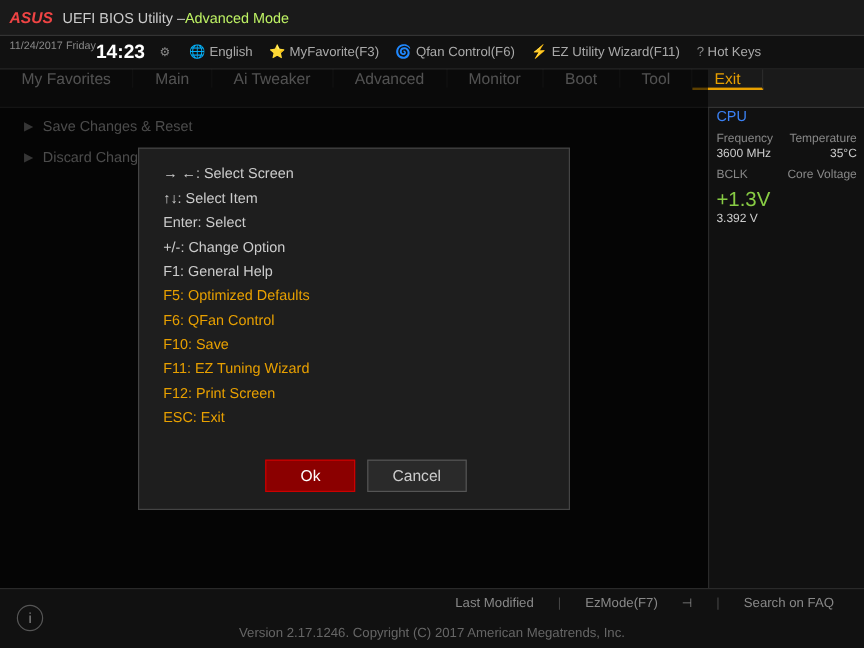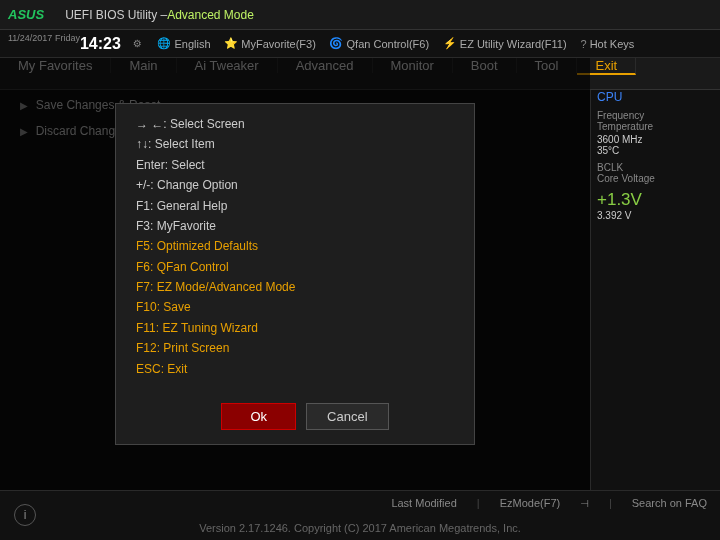--- a/index.html
+++ b/index.html
@@ -38,24 +38,24 @@
       display: flex;
       align-items: center;
       background: #1a1a1a;
       height: 30px;
       padding: 0 8px;
       border-bottom: 1px solid #333;
       position: relative;
       z-index: 10;
     }
     .asus-logo {
-      color: #22c55e;
+      color: #ef4444;
       font-weight: bold;
       font-size: 13px;
-      margin-right: 21px;
+      margin-right: 8px;
       font-style: italic;
     }
     .title-text {
       color: #ccc;
       font-size: 12px;
     }
     .title-mode {
       color: #bef264;
       font-size: 12px;
     }
@@ -158,21 +158,20 @@
       font-size: 12px;
       font-weight: normal;
       margin-bottom: 6px;
     }
     .hw-row {
       display: flex;
       justify-content: space-between;
       font-size: 10px;
       color: #888;
       margin-bottom: 2px;
-      flex-direction: column;
     }
     .hw-val {
       color: #ccc;
       font-size: 10px;
     }
     .hw-voltage {
       color: #88cc44;
       font-size: 17px;
       margin-top: 6px;
     }
@@ -274,21 +273,21 @@
       z-index: 10;
     }
     .footer-top {
       display: flex;
       align-items: center;
       gap: 20px;
       font-size: 11px;
       color: #888;
       width: 100%;
       justify-content: flex-end;
-      padding-right: 13px;
+      padding-right: 25px;
     }
     .footer-bottom {
       font-size: 11px;
       color: #666;
     }
     .footer-sep {
       color: #444;
     }
     .footer-link {
       color: #888;
@@ -403,24 +402,22 @@
   </div>
 
   <div class="dialog-overlay">
     <div class="dialog">
       <div class="dialog-body">
         <div>→ ←: Select Screen</div>
         <div>↑↓: Select Item</div>
         <div>Enter: Select</div>
         <div>+/-: Change Option</div>
         <div>F1: General Help</div>
-        <div>F3: MyFavorite</div>
         <div class="highlight">F5: Optimized Defaults</div>
         <div class="highlight">F6: QFan Control</div>
-        <div class="highlight">F7: EZ Mode/Advanced Mode</div>
         <div class="highlight">F10: Save</div>
         <div class="highlight">F11: EZ Tuning Wizard</div>
         <div class="highlight">F12: Print Screen</div>
         <div class="highlight">ESC: Exit</div>
       </div>
       <div class="dialog-buttons">
         <button class="btn-ok">Ok</button>
         <button class="btn-cancel">Cancel</button>
       </div>
     </div>

